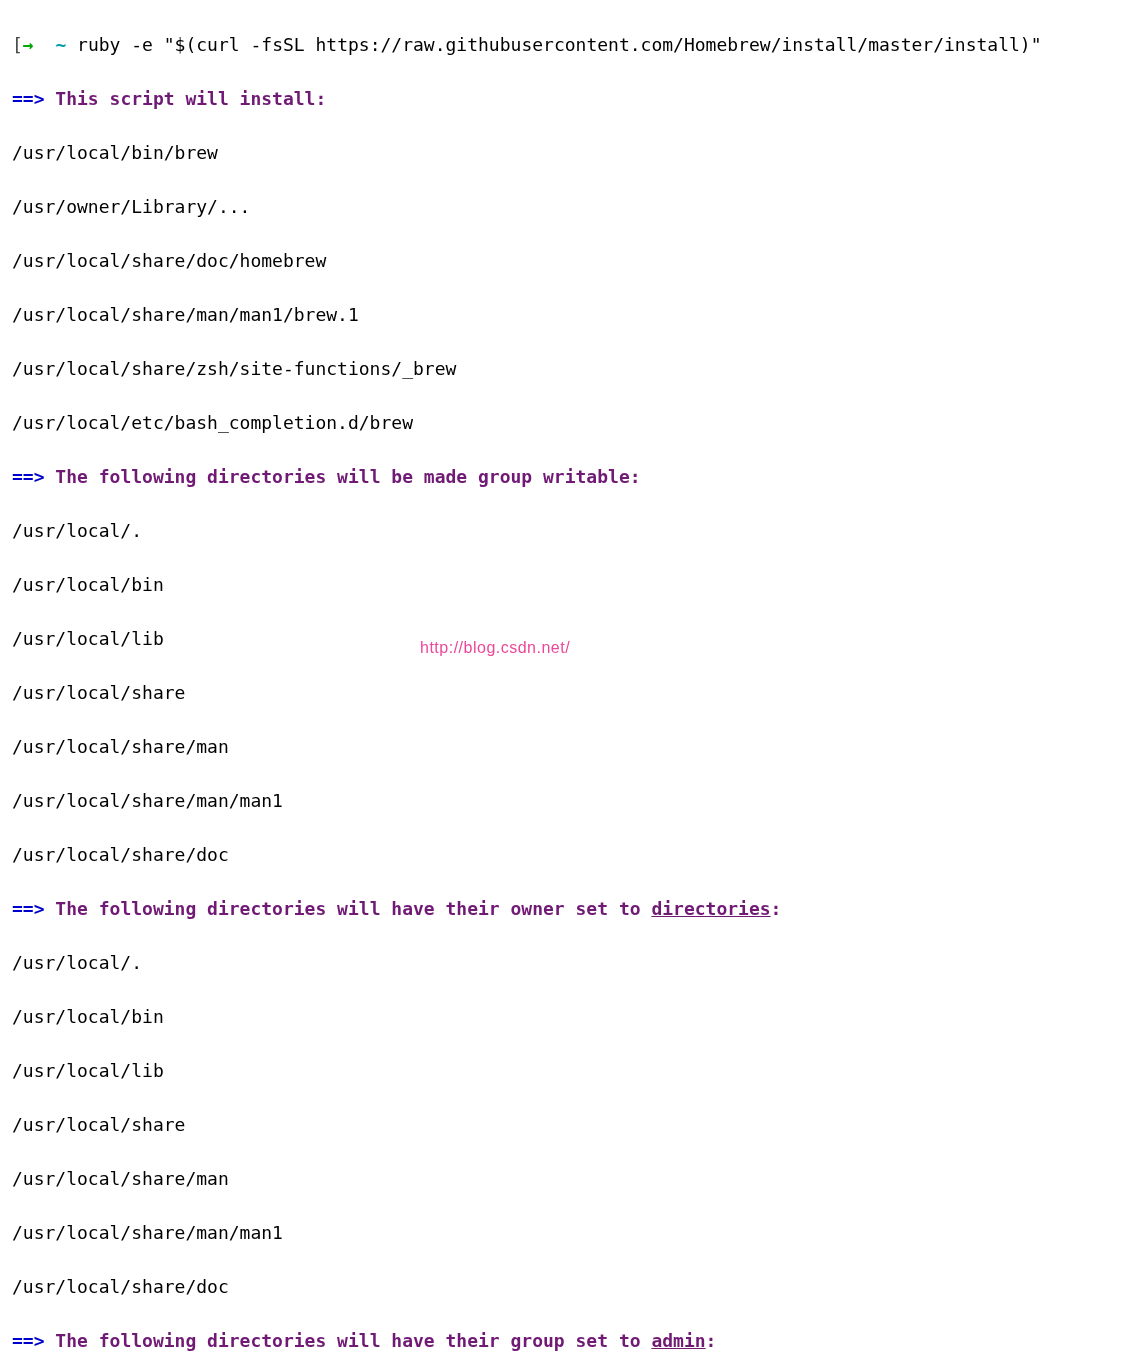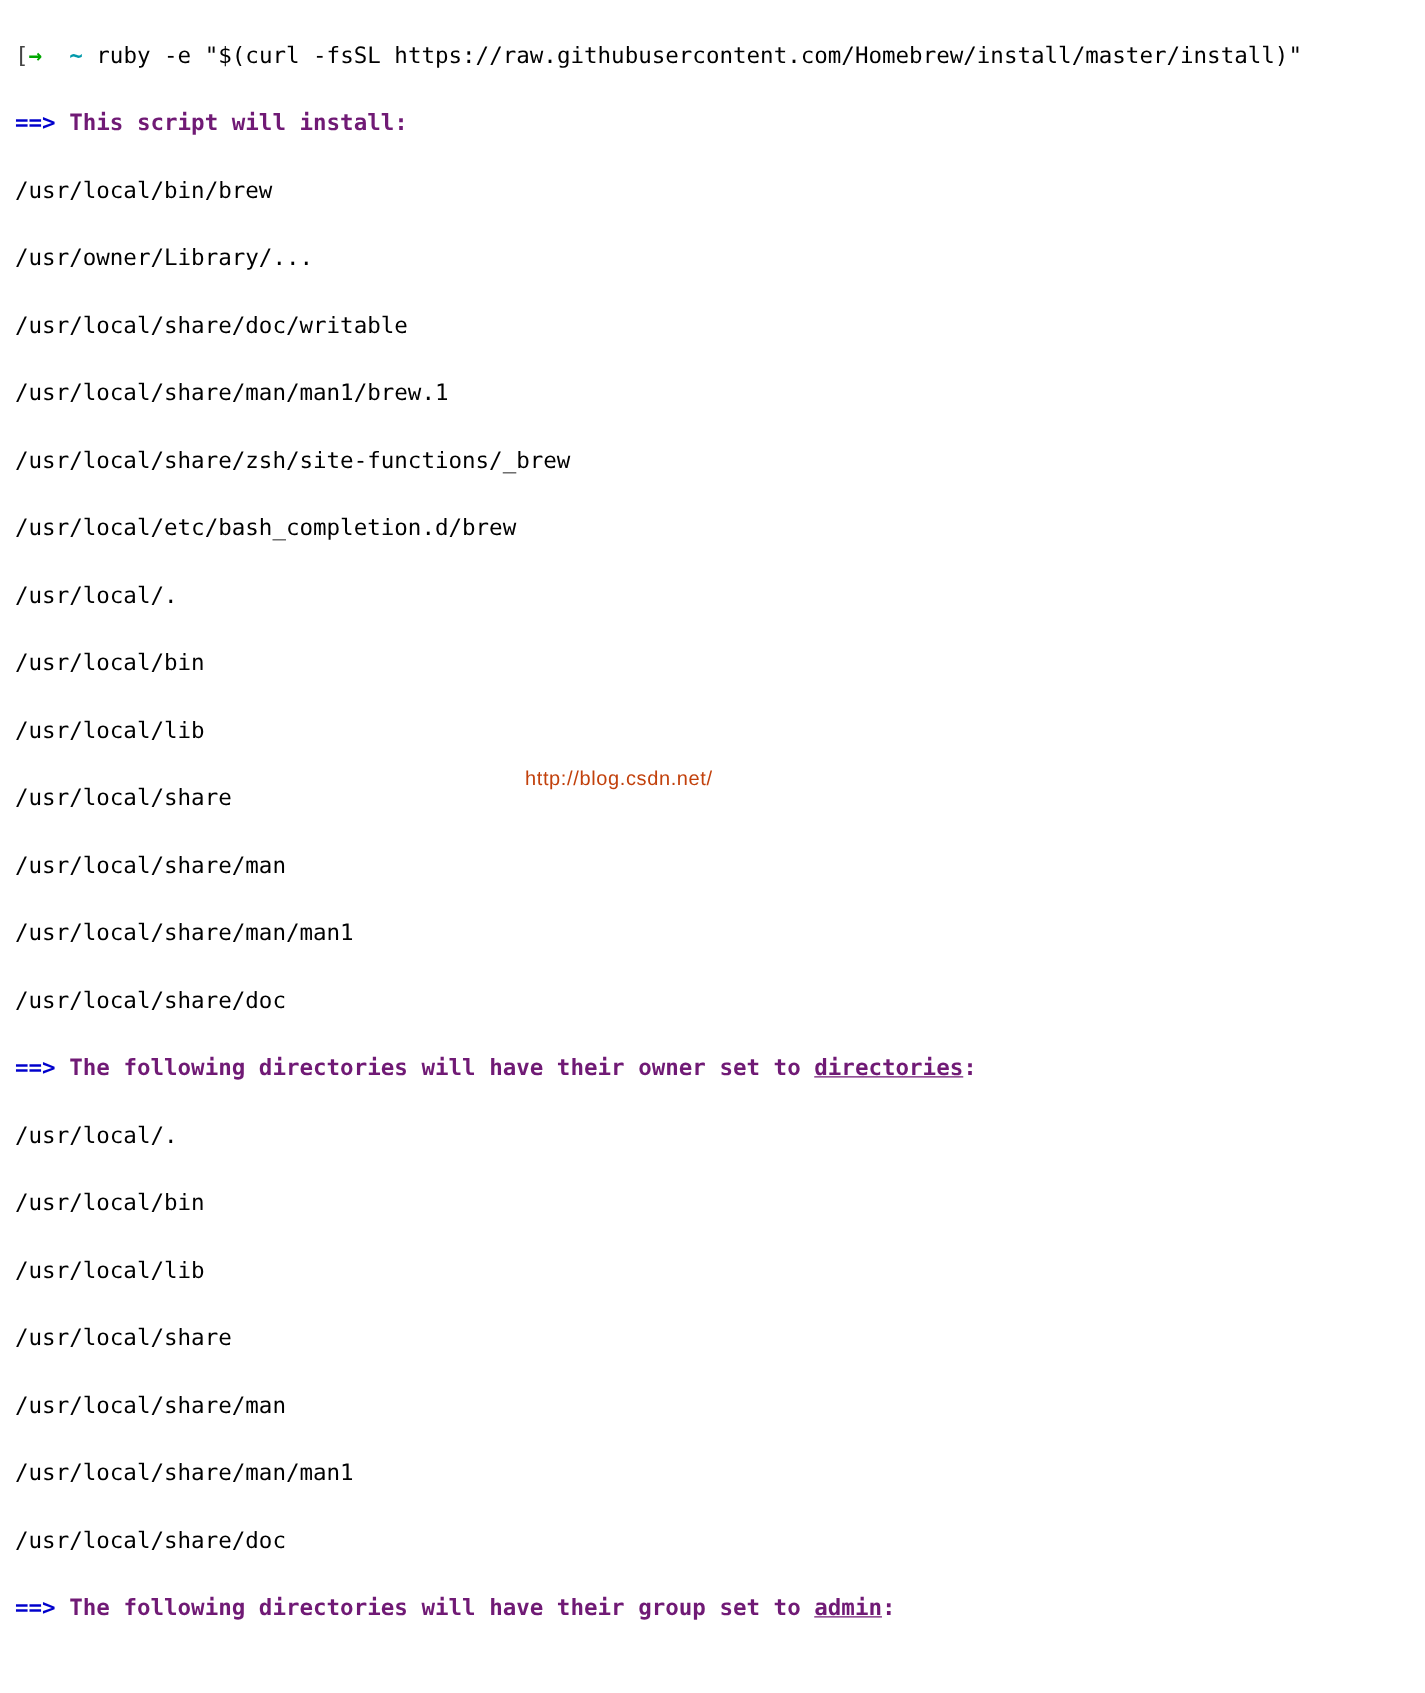--- a/index.html
+++ b/index.html
@@ -18,43 +18,44 @@
     }
     .prompt-bracket { color: #444; }
     .arrow { color: #00a800; font-weight: bold; }
     .tilde { color: #0099aa; font-weight: bold; }
     .marker { color: #0000cc; font-weight: bold; }
     .bold { font-weight: bold; color: #701a75; }
     .underline { text-decoration: underline; }
     .watermark {
       position: absolute;
       left: 420px;
-      top: 612px;
-      color: #c2410c;
+      top: 636px;
+      color: #ec4899;
       font-family: Arial, sans-serif;
       font-size: 16px;
       pointer-events: none;
       letter-spacing: 0.5px;
     }
     .line { display: block; }
   </style>
 </head>
 <body>
 
 <div class="watermark">http://blog.csdn.net/</div>
 
 <div class="terminal">
 <span class="line"><span class="prompt-bracket">[</span><span class="arrow">→</span>  <span class="tilde">~</span> <span>ruby -e "$(curl -fsSL https://raw.githubusercontent.com/Homebrew/install/master/install)"</span></span>
 <span class="line"><span class="marker">==&gt;</span> <span class="bold">This script will install:</span></span>
 <span class="line">/usr/local/bin/brew</span>
 <span class="line">/usr/owner/Library/...</span>
-<span class="line">/usr/local/share/doc/writable</span>
+<span class="line">/usr/local/share/doc/homebrew</span>
 <span class="line">/usr/local/share/man/man1/brew.1</span>
 <span class="line">/usr/local/share/zsh/site-functions/_brew</span>
 <span class="line">/usr/local/etc/bash_completion.d/brew</span>
+<span class="line"><span class="marker">==&gt;</span> <span class="bold">The following directories will be made group writable:</span></span>
 <span class="line">/usr/local/.</span>
 <span class="line">/usr/local/bin</span>
 <span class="line">/usr/local/lib</span>
 <span class="line">/usr/local/share</span>
 <span class="line">/usr/local/share/man</span>
 <span class="line">/usr/local/share/man/man1</span>
 <span class="line">/usr/local/share/doc</span>
 <span class="line"><span class="marker">==&gt;</span> <span class="bold"><span>The following directories will have their owner set to </span><span class="underline">directories</span><span>:</span></span></span>
 <span class="line">/usr/local/.</span>
 <span class="line">/usr/local/bin</span>

